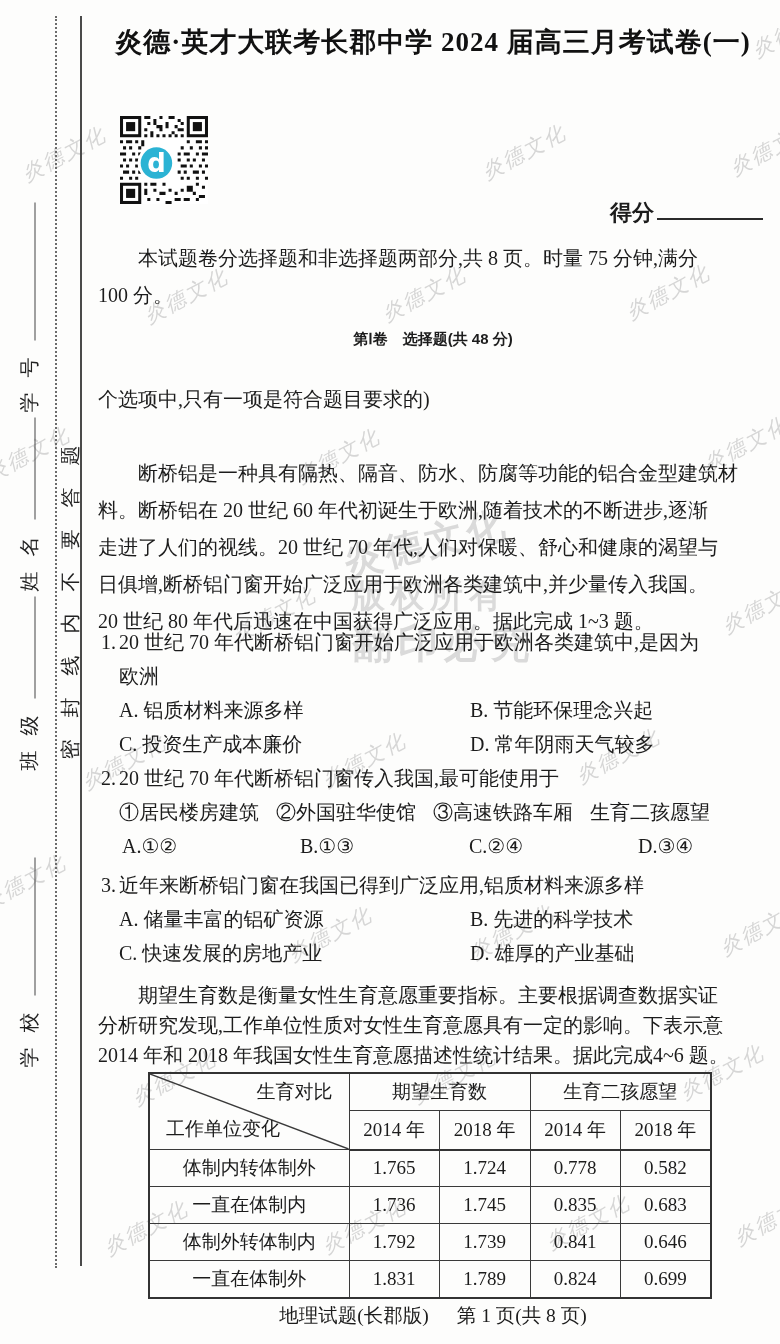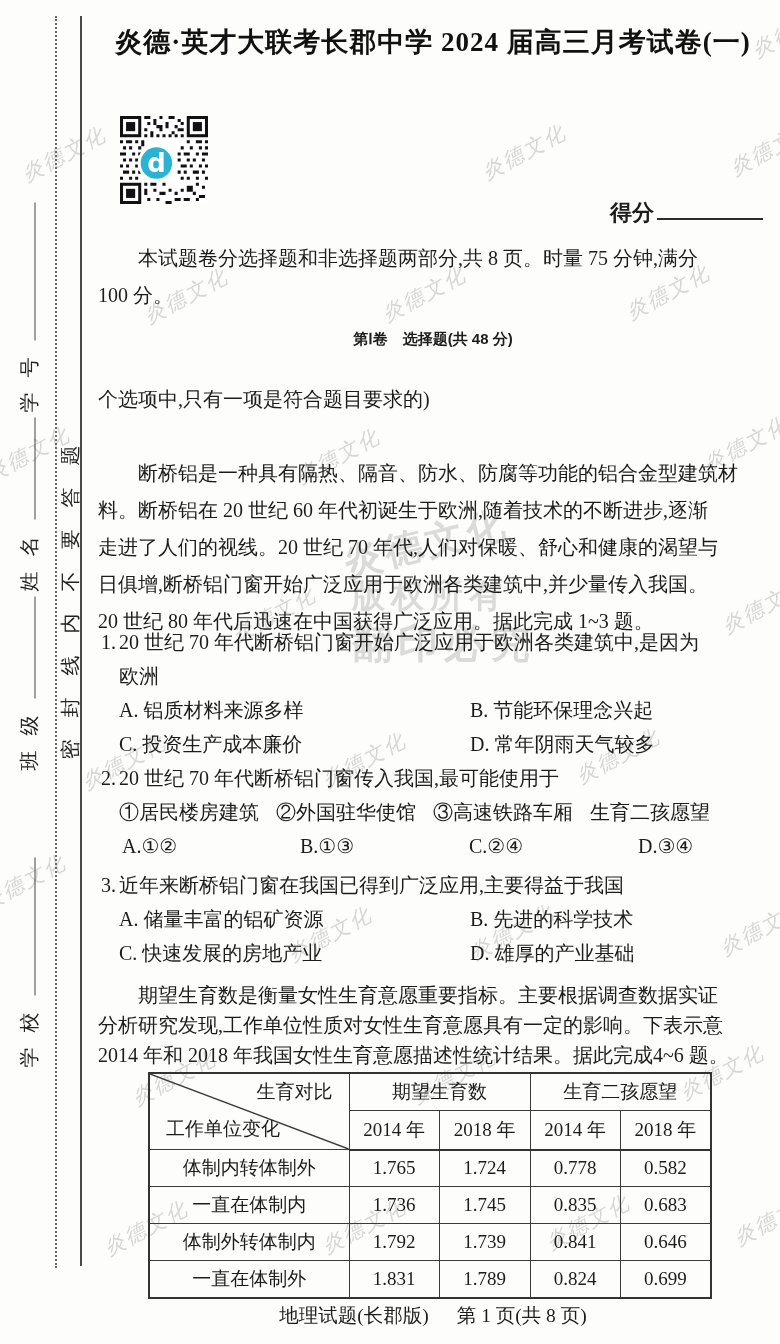--- a/index.html
+++ b/index.html
@@ -186,21 +186,21 @@
     <div class="qind"><span class="opt2">C. 投资生产成本廉价</span><span>D. 常年阴雨天气较多</span></div>
   </div>
 
   <div class="abs qblock q2">
     <div class="qrow"><span class="qnum">2.</span><span>20 世纪 70 年代断桥铝门窗传入我国,最可能使用于</span></div>
     <div class="qind"><span class="item4">①居民楼房建筑</span><span class="item4">②外国驻华使馆</span><span class="item4">③高速铁路车厢</span><span>生育二孩愿望</span></div>
     <div class="qind" style="padding-left:24px"><span class="optA">A.①②</span><span class="optB">B.①③</span><span class="optC">C.②④</span><span>D.③④</span></div>
   </div>
 
   <div class="abs qblock q3">
-    <div class="qrow"><span class="qnum">3.</span><span>近年来断桥铝门窗在我国已得到广泛应用,主要得益于我国</span></div>
+    <div class="qrow"><span class="qnum">3.</span><span>近年来断桥铝门窗在我国已得到广泛应用,铝质材料来源多样</span></div>
     <div class="qind"><span class="opt2">A. 储量丰富的铝矿资源</span><span>B. 先进的科学技术</span></div>
     <div class="qind"><span class="opt2">C. 快速发展的房地产业</span><span>D. 雄厚的产业基础</span></div>
   </div>
 
   <div class="abs mat2">
     <div class="indent">期望生育数是衡量女性生育意愿重要指标。主要根据调查数据实证</div>
     <div>分析研究发现,工作单位性质对女性生育意愿具有一定的影响。下表示意</div>
     <div>2014 年和 2018 年我国女性生育意愿描述性统计结果。据此完成4~6 题。</div>
   </div>
 

